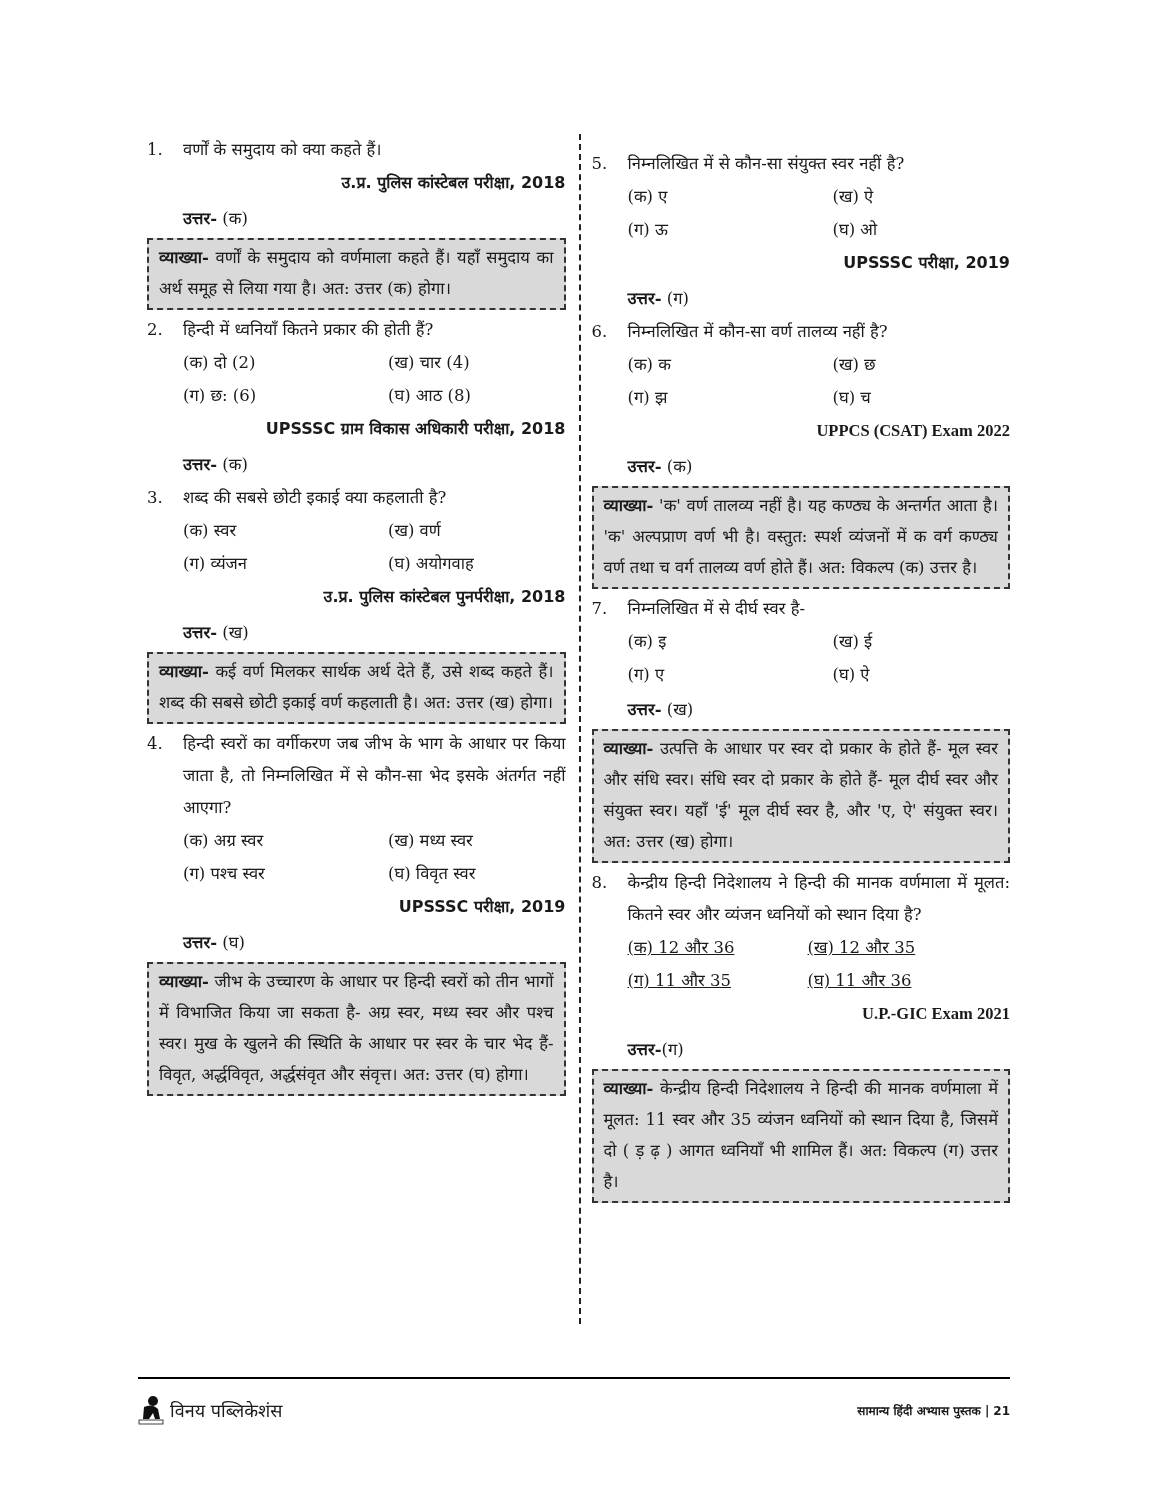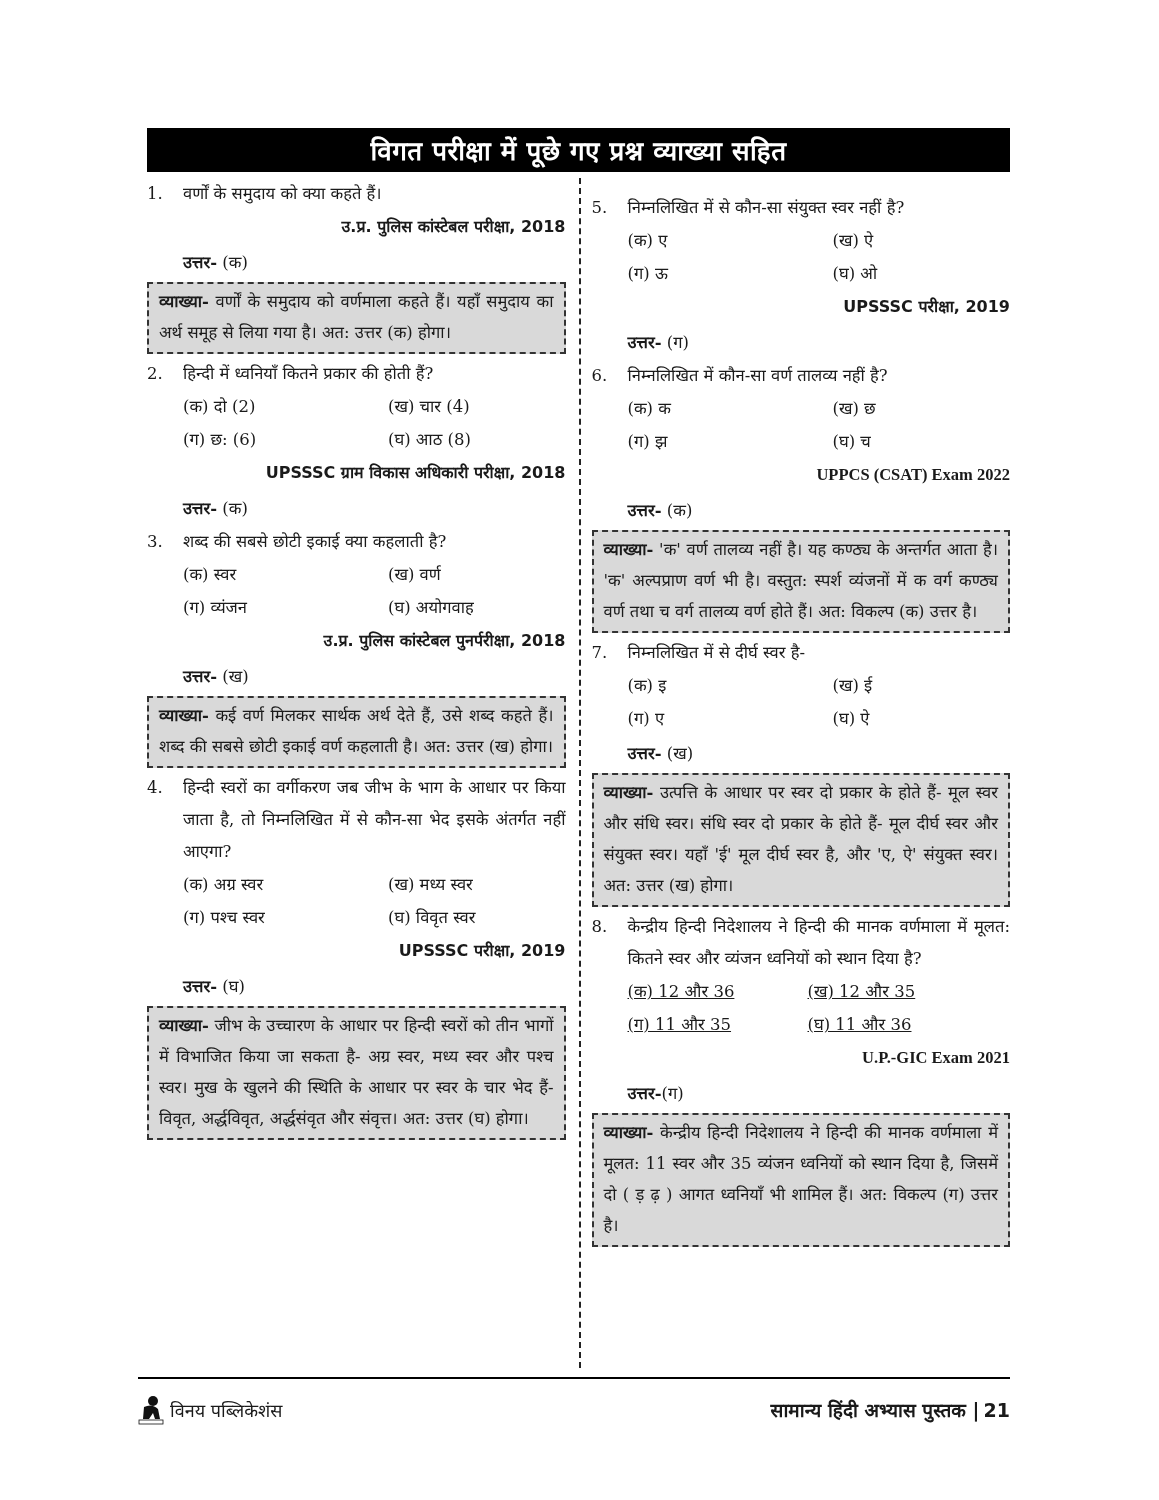--- a/index.html
+++ b/index.html
@@ -26,30 +26,27 @@
   .answer b { font-weight: bold; }
   .expl { background: #d9d9d9; border: 2px dashed #333; padding: 2px 10px 4px 10px;
           line-height: 31px; text-align: justify; margin: 2px 0 4px 0; }
   .expl b { font-weight: bold; }
   .footer { position: absolute; left: 138px; top: 1377px; width: 872px; border-top: 2px solid #000; }
   .footer-inner { display: flex; justify-content: space-between; align-items: center; padding-top: 16px;
                   font-family: "DejaVu Sans", "Liberation Sans", sans-serif; }
   .brand { display: flex; align-items: center; gap: 6px; font-size: 18px; }
   .logo { width: 26px; height: 30px; position: relative; }
   .logo svg { display: block; }
-  .book { font-size: 19px; font-weight: bold; }
+  .book { font-size: 12px; font-weight: bold; }
   .book .pg { font-weight: bold; margin-left: 4px; }
 </style>
 </head>
 <body>
 
 <div class="page">
-  <div class="banner">
-    <span>विगत परीक्षा में पूछे गए प्रश्न व्याख्या सहित</span>
-  </div>
 
   <div class="cols">
     <div class="divider"></div>
 
     <div class="col left">
 
       <div>
         <div class="q">
             <span class="qnum">1.</span>
             <span class="qtext">वर्णों के समुदाय को क्या कहते हैं।</span>

